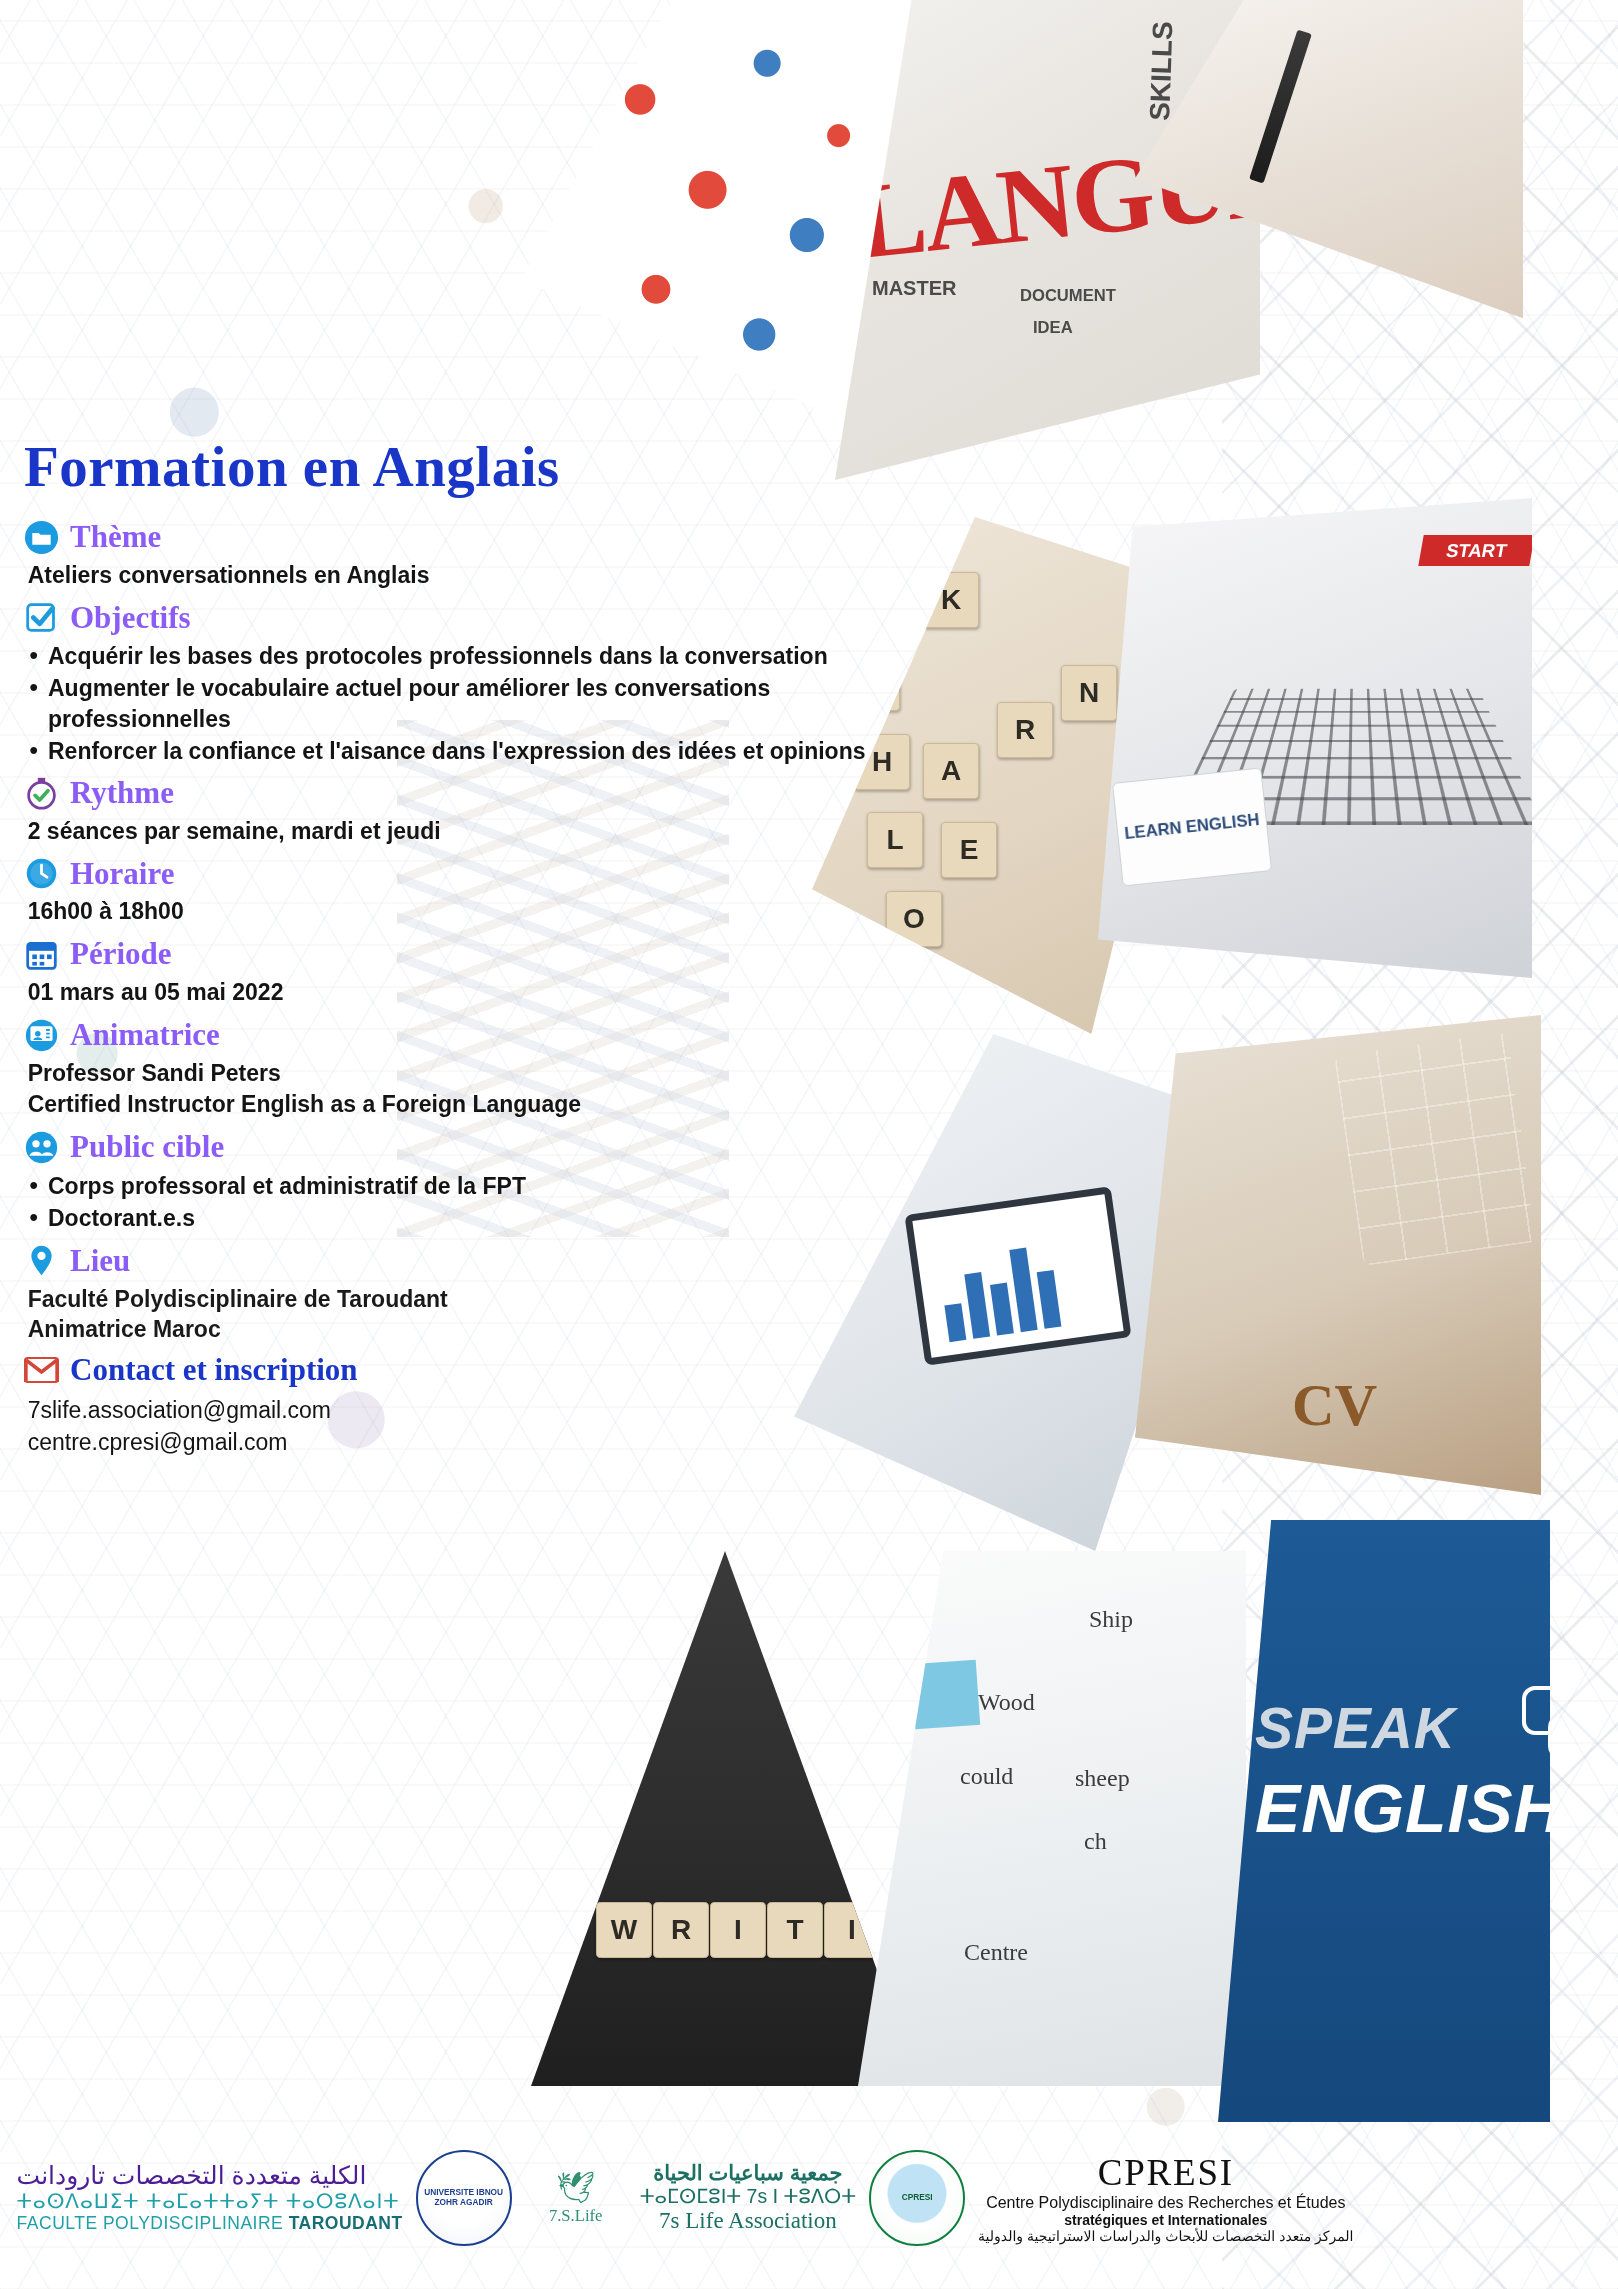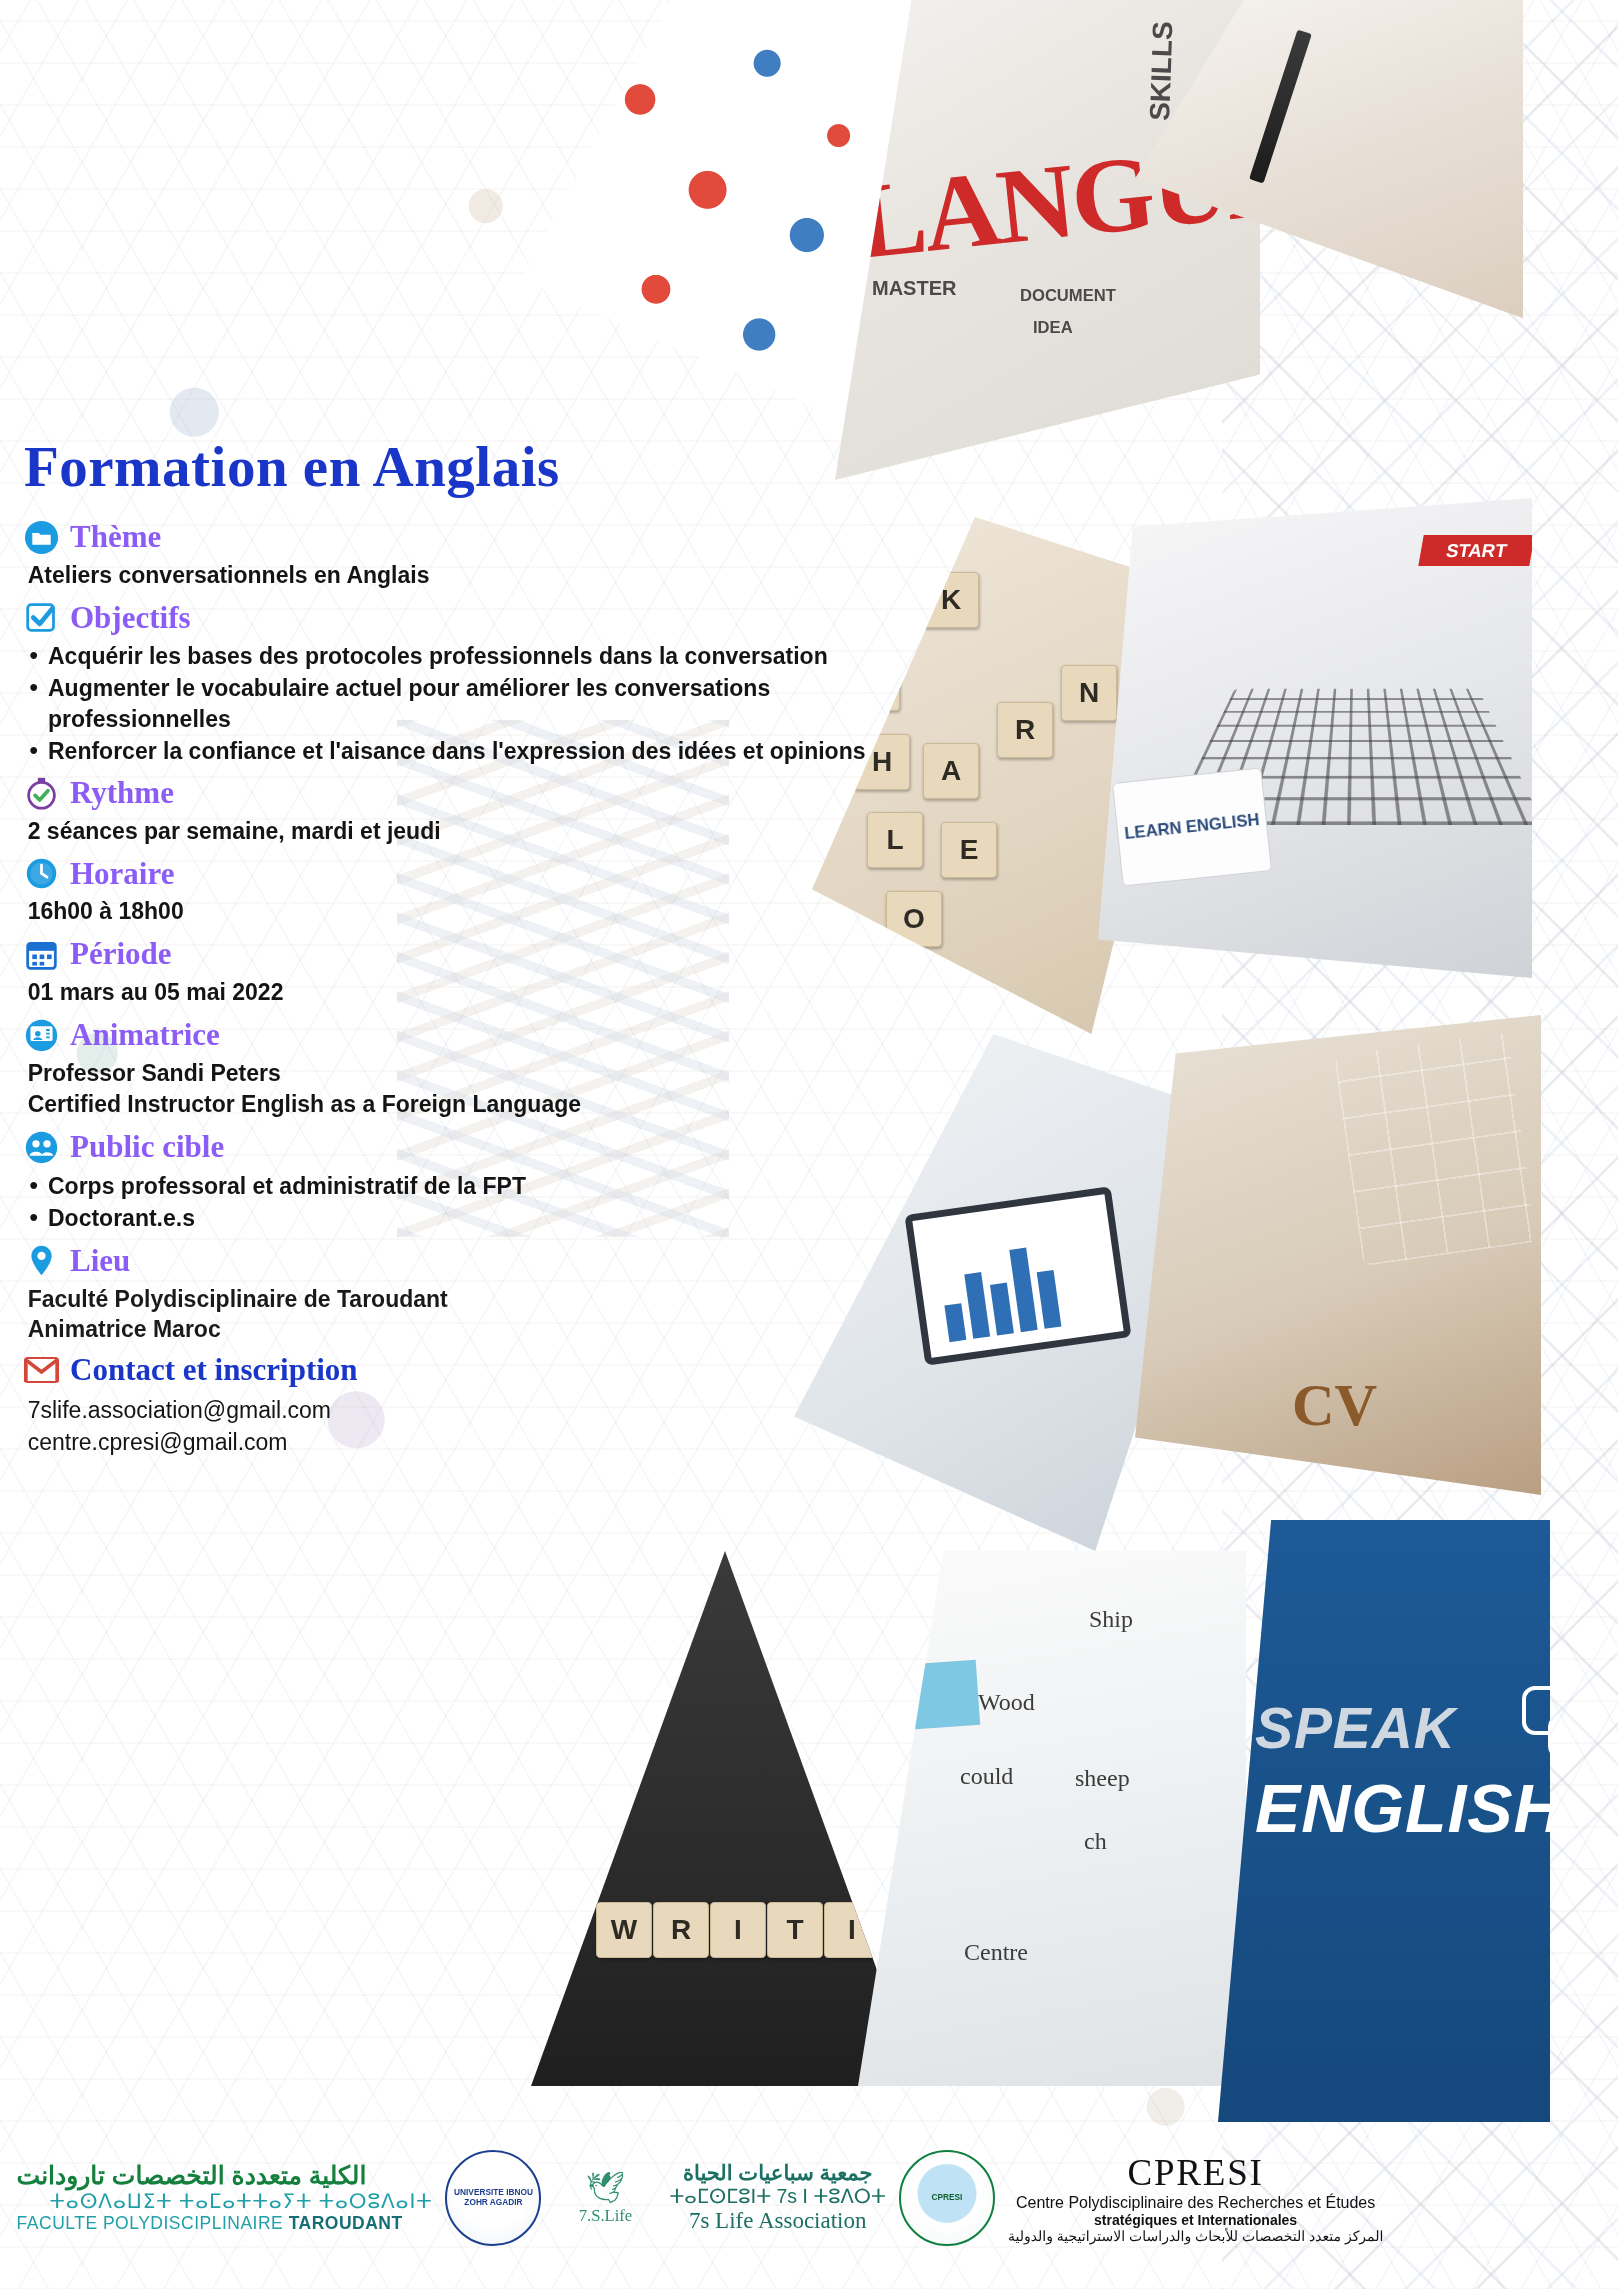--- a/index.html
+++ b/index.html
@@ -325,24 +325,24 @@
     height: 185px;
     z-index: 4;
     display: flex;
     align-items: center;
     padding: 0 16.6px;
     box-sizing: border-box;
     gap: 13px;
   }
   .logo-block { display: flex; align-items: center; gap: 9.2px; }
   .fpt-logo .ar {
-    font-size: 25px; font-weight: bold; color: #15803d; text-align: left; line-height: 1.15;
+    font-size: 25px; font-weight: normal; color: #4c1d95; text-align: left; line-height: 1.15;
     direction: rtl;
   }
-  .fpt-logo .tif { font-size: 20px; color: #1f9fa8; letter-spacing: 0.9px; margin-left: 33px; }
+  .fpt-logo .tif { font-size: 20px; color: #1f9fa8; letter-spacing: 0.9px; }
   .fpt-logo .fr { font-size: 17.5px; color: #1f9fa8; letter-spacing: 0.5px; }
   .fpt-logo .fr b { color: #166e75; }
   .seal {
     width: 96px; height: 96px; border-radius: 50%;
     border: 2.8px solid #1b3f8f;
     display: flex; align-items: center; justify-content: center;
     text-align: center;
     font-size: 8.3px; color: #1b3f8f; font-weight: bold;
     background: radial-gradient(circle at 50% 40%, #ffffff 0 50%, #eef2fa 100%);
     line-height: 1.1;

